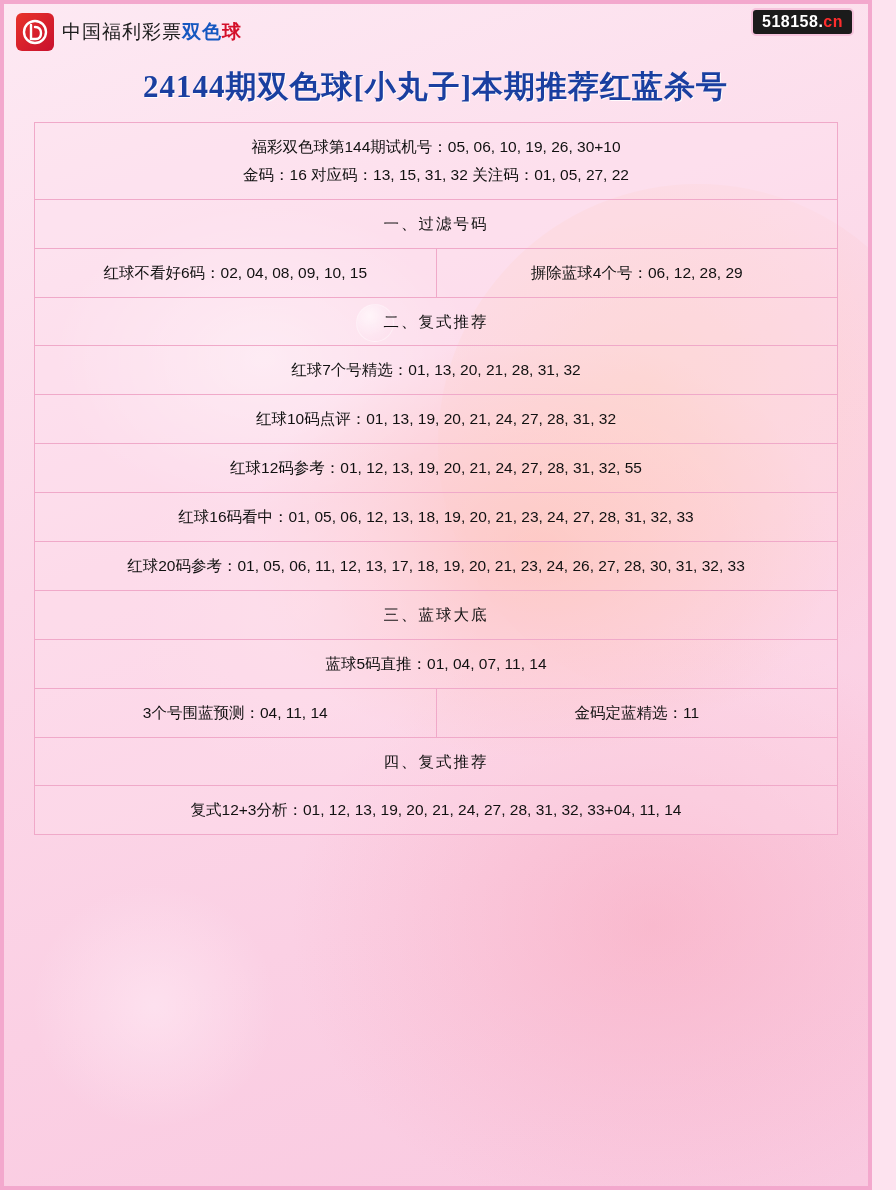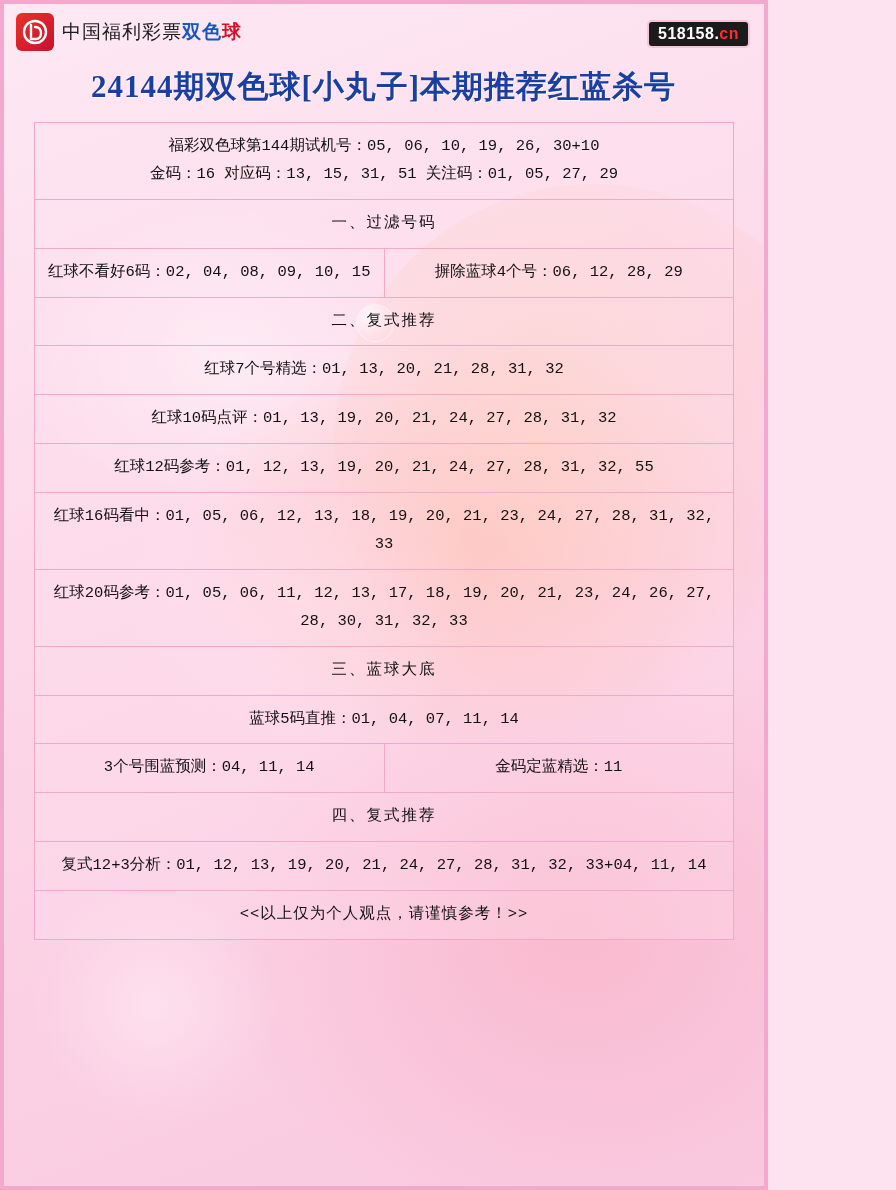--- a/index.html
+++ b/index.html
@@ -8,21 +8,21 @@
   }
   body {
     width: 896px;
     height: 1190px;
     font-family: "Liberation Sans", sans-serif;
     background: #fde3ef;
     overflow: hidden;
   }
   .page {
     position: relative;
-    width: 768px;
+    width: 872px;
     height: 1190px;
     box-sizing: border-box;
     border: 4px solid #f3a8cd;
     background:
       radial-gradient(ellipse 420px 300px at 62% 46%, rgba(255,170,140,0.55), rgba(255,190,200,0) 70%),
       radial-gradient(ellipse 300px 220px at 30% 30%, rgba(255,255,255,0.55), rgba(255,255,255,0) 70%),
       radial-gradient(ellipse 500px 420px at 75% 78%, rgba(247,160,180,0.45), rgba(255,220,235,0) 72%),
       linear-gradient(160deg, #fde9f3 0%, #fcd9e9 40%, #fbd0e4 70%, #f9c9e0 100%);
     overflow: hidden;
   }
@@ -95,21 +95,21 @@
     color: #1557c0;
     font-weight: bold;
   }
   .logo-text-red {
     color: #d4102a;
     font-weight: bold;
   }
   .watermark {
     position: absolute;
     right: 14px;
-    top: 16px;
+    top: 4px;
     background: #1b1b1b;
     border: 2px solid #f6c3dc;
     border-radius: 5px;
     padding: 3px 9px;
     font-family: "Liberation Sans", sans-serif;
     font-size: 16px;
     font-weight: bold;
     letter-spacing: 0.5px;
   }
   .watermark .wm-white { color: #ffffff; }
@@ -128,21 +128,21 @@
   }
 
   .table-wrap {
     position: relative;
     margin: 0 30px;
   }
   table.main {
     width: 100%;
     border-collapse: collapse;
     background: rgba(255, 226, 240, 0.30);
-    font-family: Liberation Mono, monospace;
+    font-family: Liberation Sans, sans-serif;
     padding-left: 29px;
   }
   table.main td {
     border: 1px solid #f0a9c9;
     text-align: center;
     color: #111;
     font-size: 15.5px;
     padding: 10px 6px;
     line-height: 1.8;
   }
@@ -188,21 +188,21 @@
   </div>
 
   <div class="title">24144期双色球[小丸子]本期推荐红蓝杀号</div>
 
   <div class="table-wrap">
     <table class="main">
       <tbody>
           <tr>
         <td class="block" colspan="2">
           <span class="line">福彩双色球第144期试机号：05, 06, 10, 19, 26, 30+10</span>
-          <span class="line">金码：16 对应码：13, 15, 31, 51 关注码：01, 05, 27, 29</span>
+          <span class="line">金码：16 对应码：13, 15, 31, 32 关注码：01, 05, 27, 22</span>
         </td>
       </tr>
       <tr>
         <td class="section" colspan="2">一、过滤号码</td>
       </tr>
       <tr>
         <td style="width:50%">红球不看好6码：02, 04, 08, 09, 10, 15</td>
         <td style="width:50%">摒除蓝球4个号：06, 12, 28, 29</td>
       </tr>
       <tr>
@@ -231,20 +231,17 @@
       </tr>
       <tr>
         <td style="width:50%">3个号围蓝预测：04, 11, 14</td>
         <td style="width:50%">金码定蓝精选：11</td>
       </tr>
       <tr>
         <td class="section" colspan="2">四、复式推荐</td>
       </tr>
       <tr>
         <td colspan="2">复式12+3分析：01, 12, 13, 19, 20, 21, 24, 27, 28, 31, 32, 33+04, 11, 14</td>
-      </tr>
-      <tr>
-        <td class="footer" colspan="2">&lt;&lt;以上仅为个人观点，请谨慎参考！&gt;&gt;</td>
       </tr>
     </tbody>
       </table>
   </div>
 </div>
 
 </body></html>

